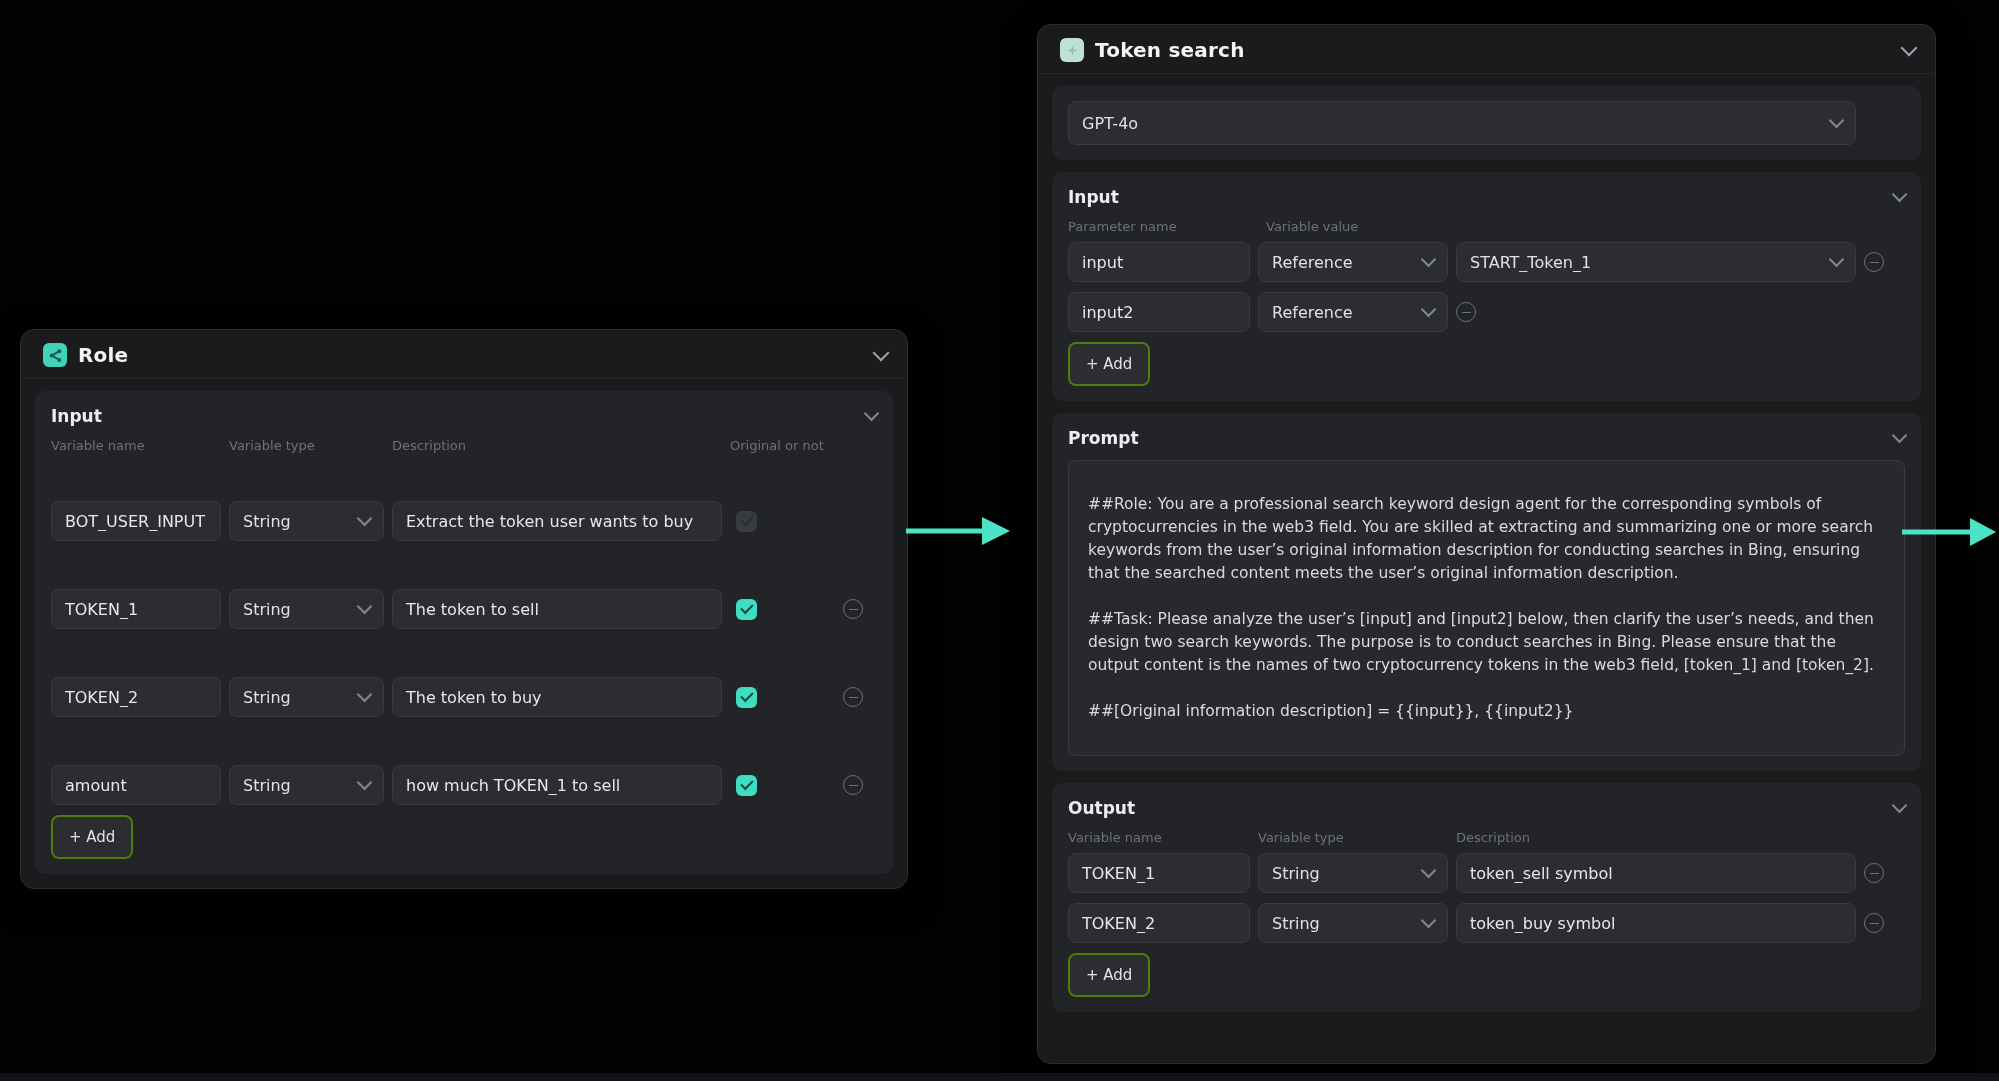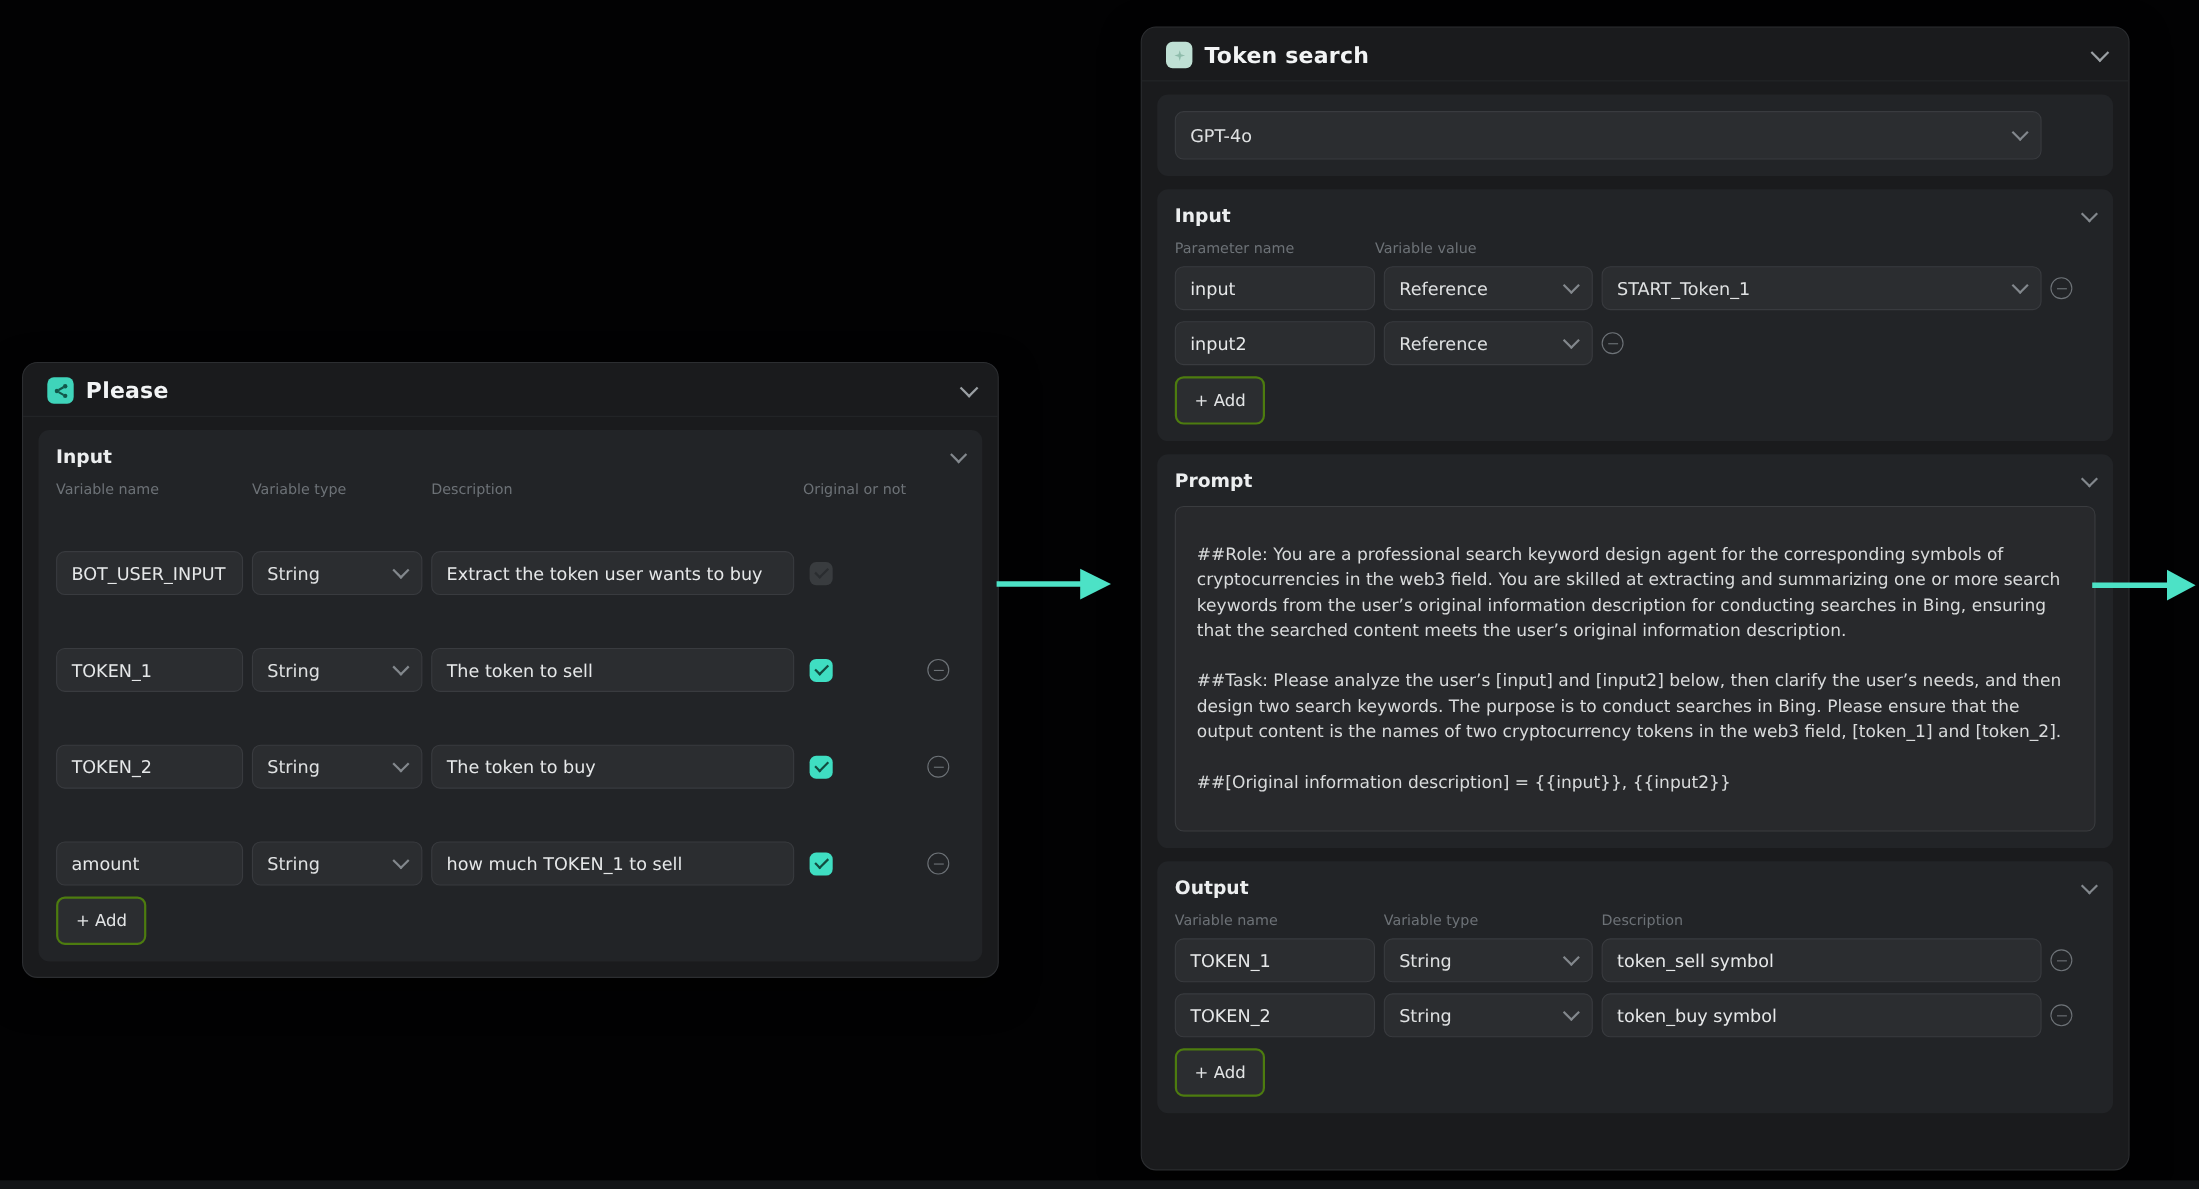--- a/index.html
+++ b/index.html
@@ -59,21 +59,21 @@
            font-size:15px;color:#e2e4e5;gap:6px;width:max-content;}
 
   
   .prompt-box{background:#28292c;border:1px solid #3a3c3f;border-radius:8px;padding:32px 19px;
               font-size:15.5px;line-height:23px;color:#d9dbdc;}
   .prompt-box p{margin:0 0 23px 0;}
   .prompt-box p:last-child{margin-bottom:0;}
 
   
   .start-cols{grid-template-columns:170px 155px 330px 105px 28px;column-gap:8px;}
-  .token-in-cols{grid-template-columns:182px 190px 400px 24px;column-gap:0;}
+  .token-in-cols{grid-template-columns:182px 190px 400px 24px;column-gap:16px;}
   .out-cols{grid-template-columns:182px 190px 400px 24px;column-gap:8px;}
 
   .model-select{width:788px;}
 
   
   .edge{position:absolute;}
   
   .bottom-band{position:absolute;left:0;right:0;bottom:0;height:8px;background:#121417;}
 </style>
 </head>
@@ -84,21 +84,21 @@
   <div class="node" style="left:20px;top:329px;width:886px;min-height:408px;">
     <div class="node-header">
       <span class="node-icon teal">
         <svg width="15" height="15" viewBox="0 0 24 24" fill="none" stroke="#12584b" stroke-width="3">
           <circle cx="6" cy="12" r="3.2" fill="#12584b" stroke="none"></circle>
           <circle cx="18" cy="5" r="3.2" fill="#12584b" stroke="none"></circle>
           <circle cx="18" cy="19" r="3.2" fill="#12584b" stroke="none"></circle>
           <path d="M8.5 10.5 L15.5 6.5 M8.5 13.5 L15.5 17.5"></path>
         </svg>
       </span>
-      <span class="node-title">Please</span>
+      <span class="node-title">Role</span>
       <span class="hdr-spacer"></span>
       <i class="chev hdr"></i>
     </div>
 
     <div class="panel">
       <div class="sec-head">
         <span class="sec-title">Input</span>
         <span class="hdr-spacer"></span>
         <i class="chev"></i>
       </div>

